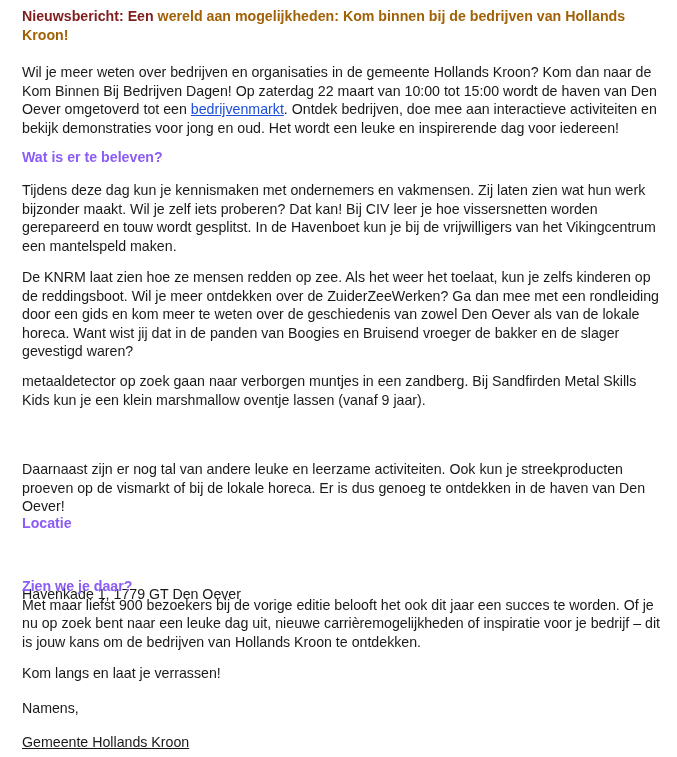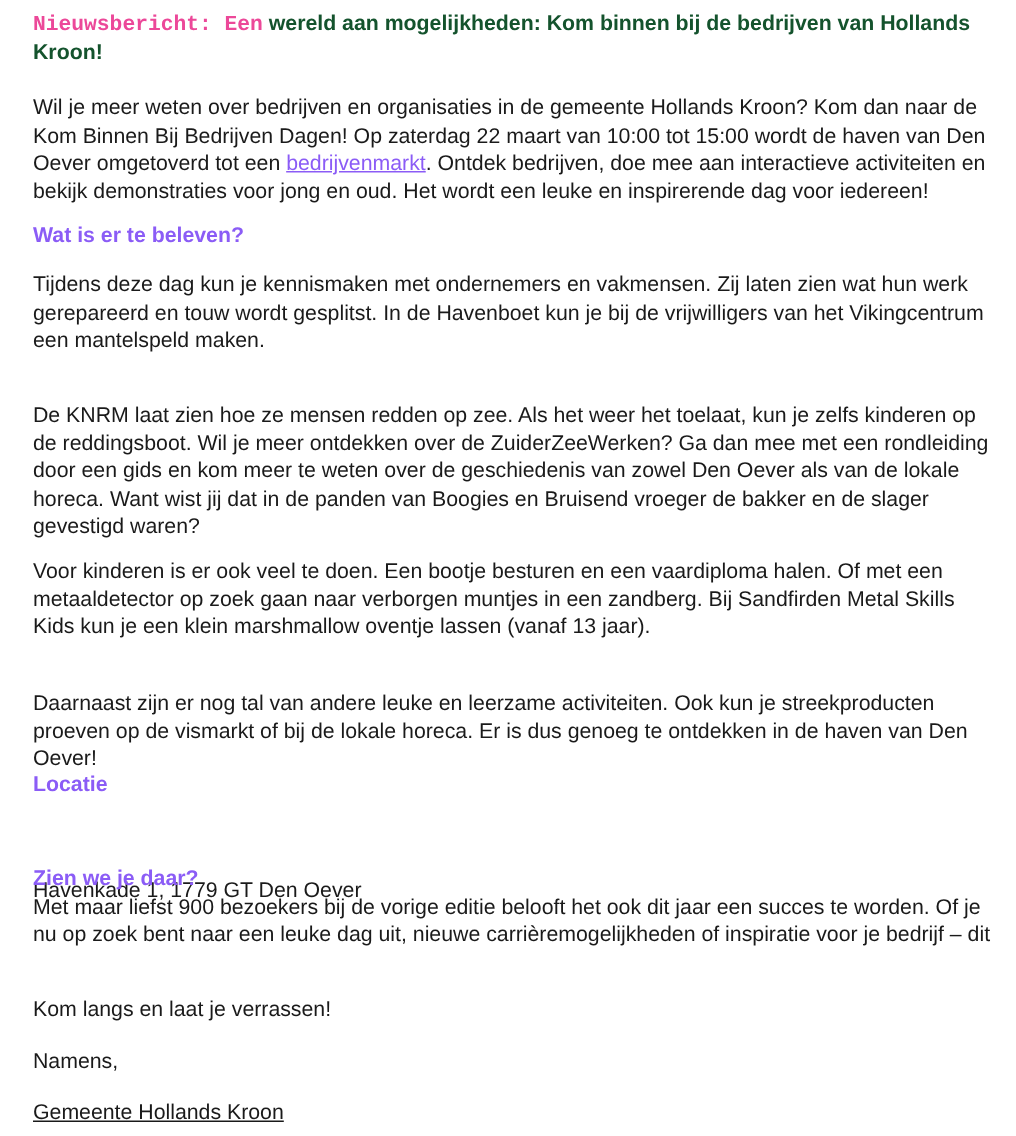--- a/index.html
+++ b/index.html
@@ -4,25 +4,25 @@
   <style>
     html, body { margin: 0; padding: 0; background: #ffffff; }
     body {
       width: 677px; height: 757px; overflow: hidden;
       font-family: "Liberation Sans", sans-serif;
       font-size: 14.2px; color: #1a1a1a;
     }
     .doc { position: relative; padding: 6px 0 0 22px; width: 640px; }
     .line { display: block; white-space: nowrap; line-height: 18.5px; height: 18.5px; }
     .title { font-weight: bold; }
-    .title .lead { color: #ec4899; font-family: Liberation Mono, monospace; }
-    .title .rest { color: #14532d; }
+    .title .lead { color: #7f1d1d; }
+    .title .rest { color: #a16207; }
     .h { font-weight: bold; color: #8b5cf6; }
     .block { position: absolute; left: 22px; }
-    a.link { color: #8b5cf6; text-decoration: underline; }
+    a.link { color: #1d4ed8; text-decoration: underline; }
   </style>
 </head>
 <body>
 
 <div class="doc">
 
   <div class="block" style="top:7px;">
     <span class="line title">
       <span class="lead">Nieuwsbericht: Een</span><span class="rest"> wereld aan mogelijkheden: Kom binnen bij de bedrijven van Hollands</span>
     </span>
@@ -37,56 +37,57 @@
     <span class="line"><span>Oever omgetoverd tot een </span><a class="link" href="#">bedrijvenmarkt</a><span>. Ontdek bedrijven, doe mee aan interactieve activiteiten en</span></span>
     <span class="line">bekijk demonstraties voor jong en oud. Het wordt een leuke en inspirerende dag voor iedereen!</span>
   </div>
 
   <div class="block" style="top:148px;">
     <span class="line h">Wat is er te beleven?</span>
   </div>
 
   <div class="block" style="top:181px;">
     <span class="line">Tijdens deze dag kun je kennismaken met ondernemers en vakmensen. Zij laten zien wat hun werk</span>
+    <span class="line">bijzonder maakt. Wil je zelf iets proberen? Dat kan! Bij CIV leer je hoe vissersnetten worden</span>
     <span class="line">gerepareerd en touw wordt gesplitst. In de Havenboet kun je bij de vrijwilligers van het Vikingcentrum</span>
     <span class="line">een mantelspeld maken.</span>
   </div>
 
   <div class="block" style="top:268px;">
     <span class="line">De KNRM laat zien hoe ze mensen redden op zee. Als het weer het toelaat, kun je zelfs kinderen op</span>
     <span class="line">de reddingsboot. Wil je meer ontdekken over de ZuiderZeeWerken? Ga dan mee met een rondleiding</span>
     <span class="line">door een gids en kom meer te weten over de geschiedenis van zowel Den Oever als van de lokale</span>
     <span class="line">horeca. Want wist jij dat in de panden van Boogies en Bruisend vroeger de bakker en de slager</span>
     <span class="line">gevestigd waren?</span>
   </div>
 
   <div class="block" style="top:372px;">
-    <span class="line">Voor kinderen is er ook veel te doen. Een bootje besturen en een vaardiploma halen. Of met een</span>
     <span class="line">metaaldetector op zoek gaan naar verborgen muntjes in een zandberg. Bij Sandfirden Metal Skills</span>
-    <span class="line">Kids kun je een klein marshmallow oventje lassen (vanaf 13 jaar).</span>
+    <span class="line">Kids kun je een klein marshmallow oventje lassen (vanaf 9 jaar).</span>
   </div>
 
   <div class="block" style="top:460px;">
     <span class="line">Daarnaast zijn er nog tal van andere leuke en leerzame activiteiten. Ook kun je streekproducten</span>
     <span class="line">proeven op de vismarkt of bij de lokale horeca. Er is dus genoeg te ontdekken in de haven van Den</span>
     <span class="line">Oever!</span>
   </div>
 
   <div class="block" style="top:514px;text-align:right;">
     <span class="line h">Locatie</span>
   </div>
 
   <div class="block" style="top:543px;margin-top:42px;">
     <span class="line">Havenkade 1, 1779 GT Den Oever</span>
   </div>
 
   <div class="block" style="top:577px;">
     <span class="line h">Zien we je daar?</span>
     <span class="line">Met maar liefst 900 bezoekers bij de vorige editie belooft het ook dit jaar een succes te worden. Of je</span>
     <span class="line">nu op zoek bent naar een leuke dag uit, nieuwe carrièremogelijkheden of inspiratie voor je bedrijf – dit</span>
+    <span class="line">is jouw kans om de bedrijven van Hollands Kroon te ontdekken.</span>
   </div>
 
   <div class="block" style="top:664px;">
     <span class="line">Kom langs en laat je verrassen!</span>
   </div>
 
   <div class="block" style="top:699px;">
     <span class="line">Namens,</span>
   </div>
 

